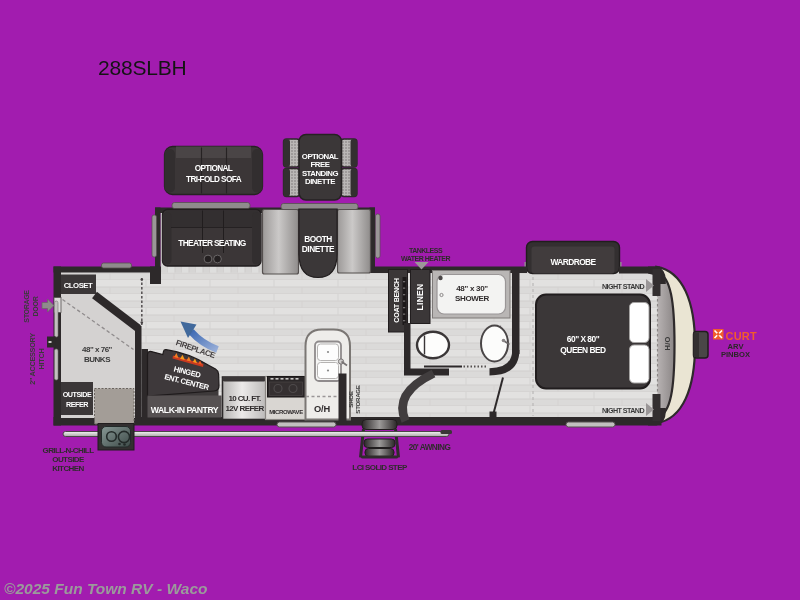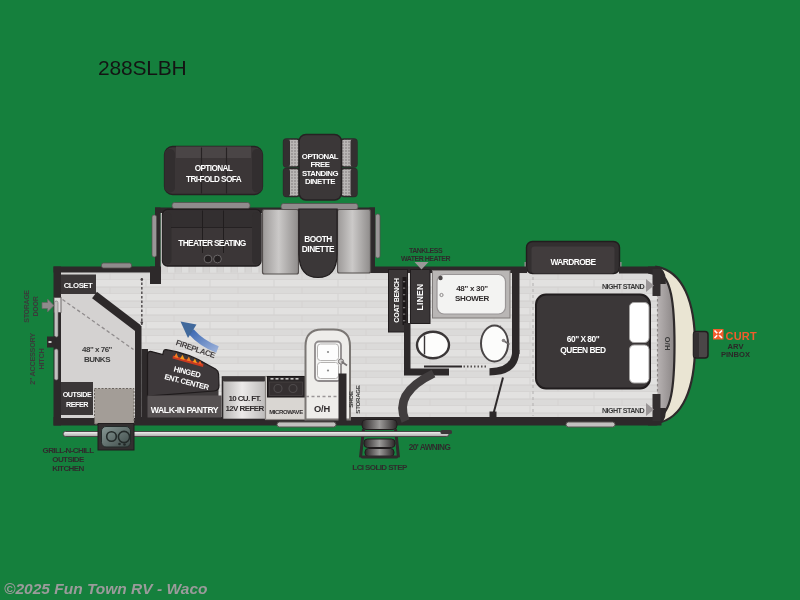--- a/index.html
+++ b/index.html
@@ -1,16 +1,16 @@
 <!DOCTYPE html>
 <html><head>
 <meta charset="utf-8">
 <style>
   html,body{margin:0;padding:0;background:#ffffff;}
-  #page{position:relative;width:800px;height:600px;background:#15803d;overflow:hidden;}
+  #page{position:relative;width:800px;height:600px;background:#a21caf;overflow:hidden;}
   svg text{font-family:"Liberation Sans", sans-serif;}
 </style>
 </head>
 <body>
 <div id="page">
 <svg width="800" height="600" viewBox="0 0 800 600" xmlns="http://www.w3.org/2000/svg">
 <defs>
   <pattern id="ph" width="64" height="14" patternUnits="userSpaceOnUse">
     <rect width="64" height="14" fill="#e2e1e0"></rect>
     <rect y="7" width="64" height="7" fill="#dbdad9"></rect>

